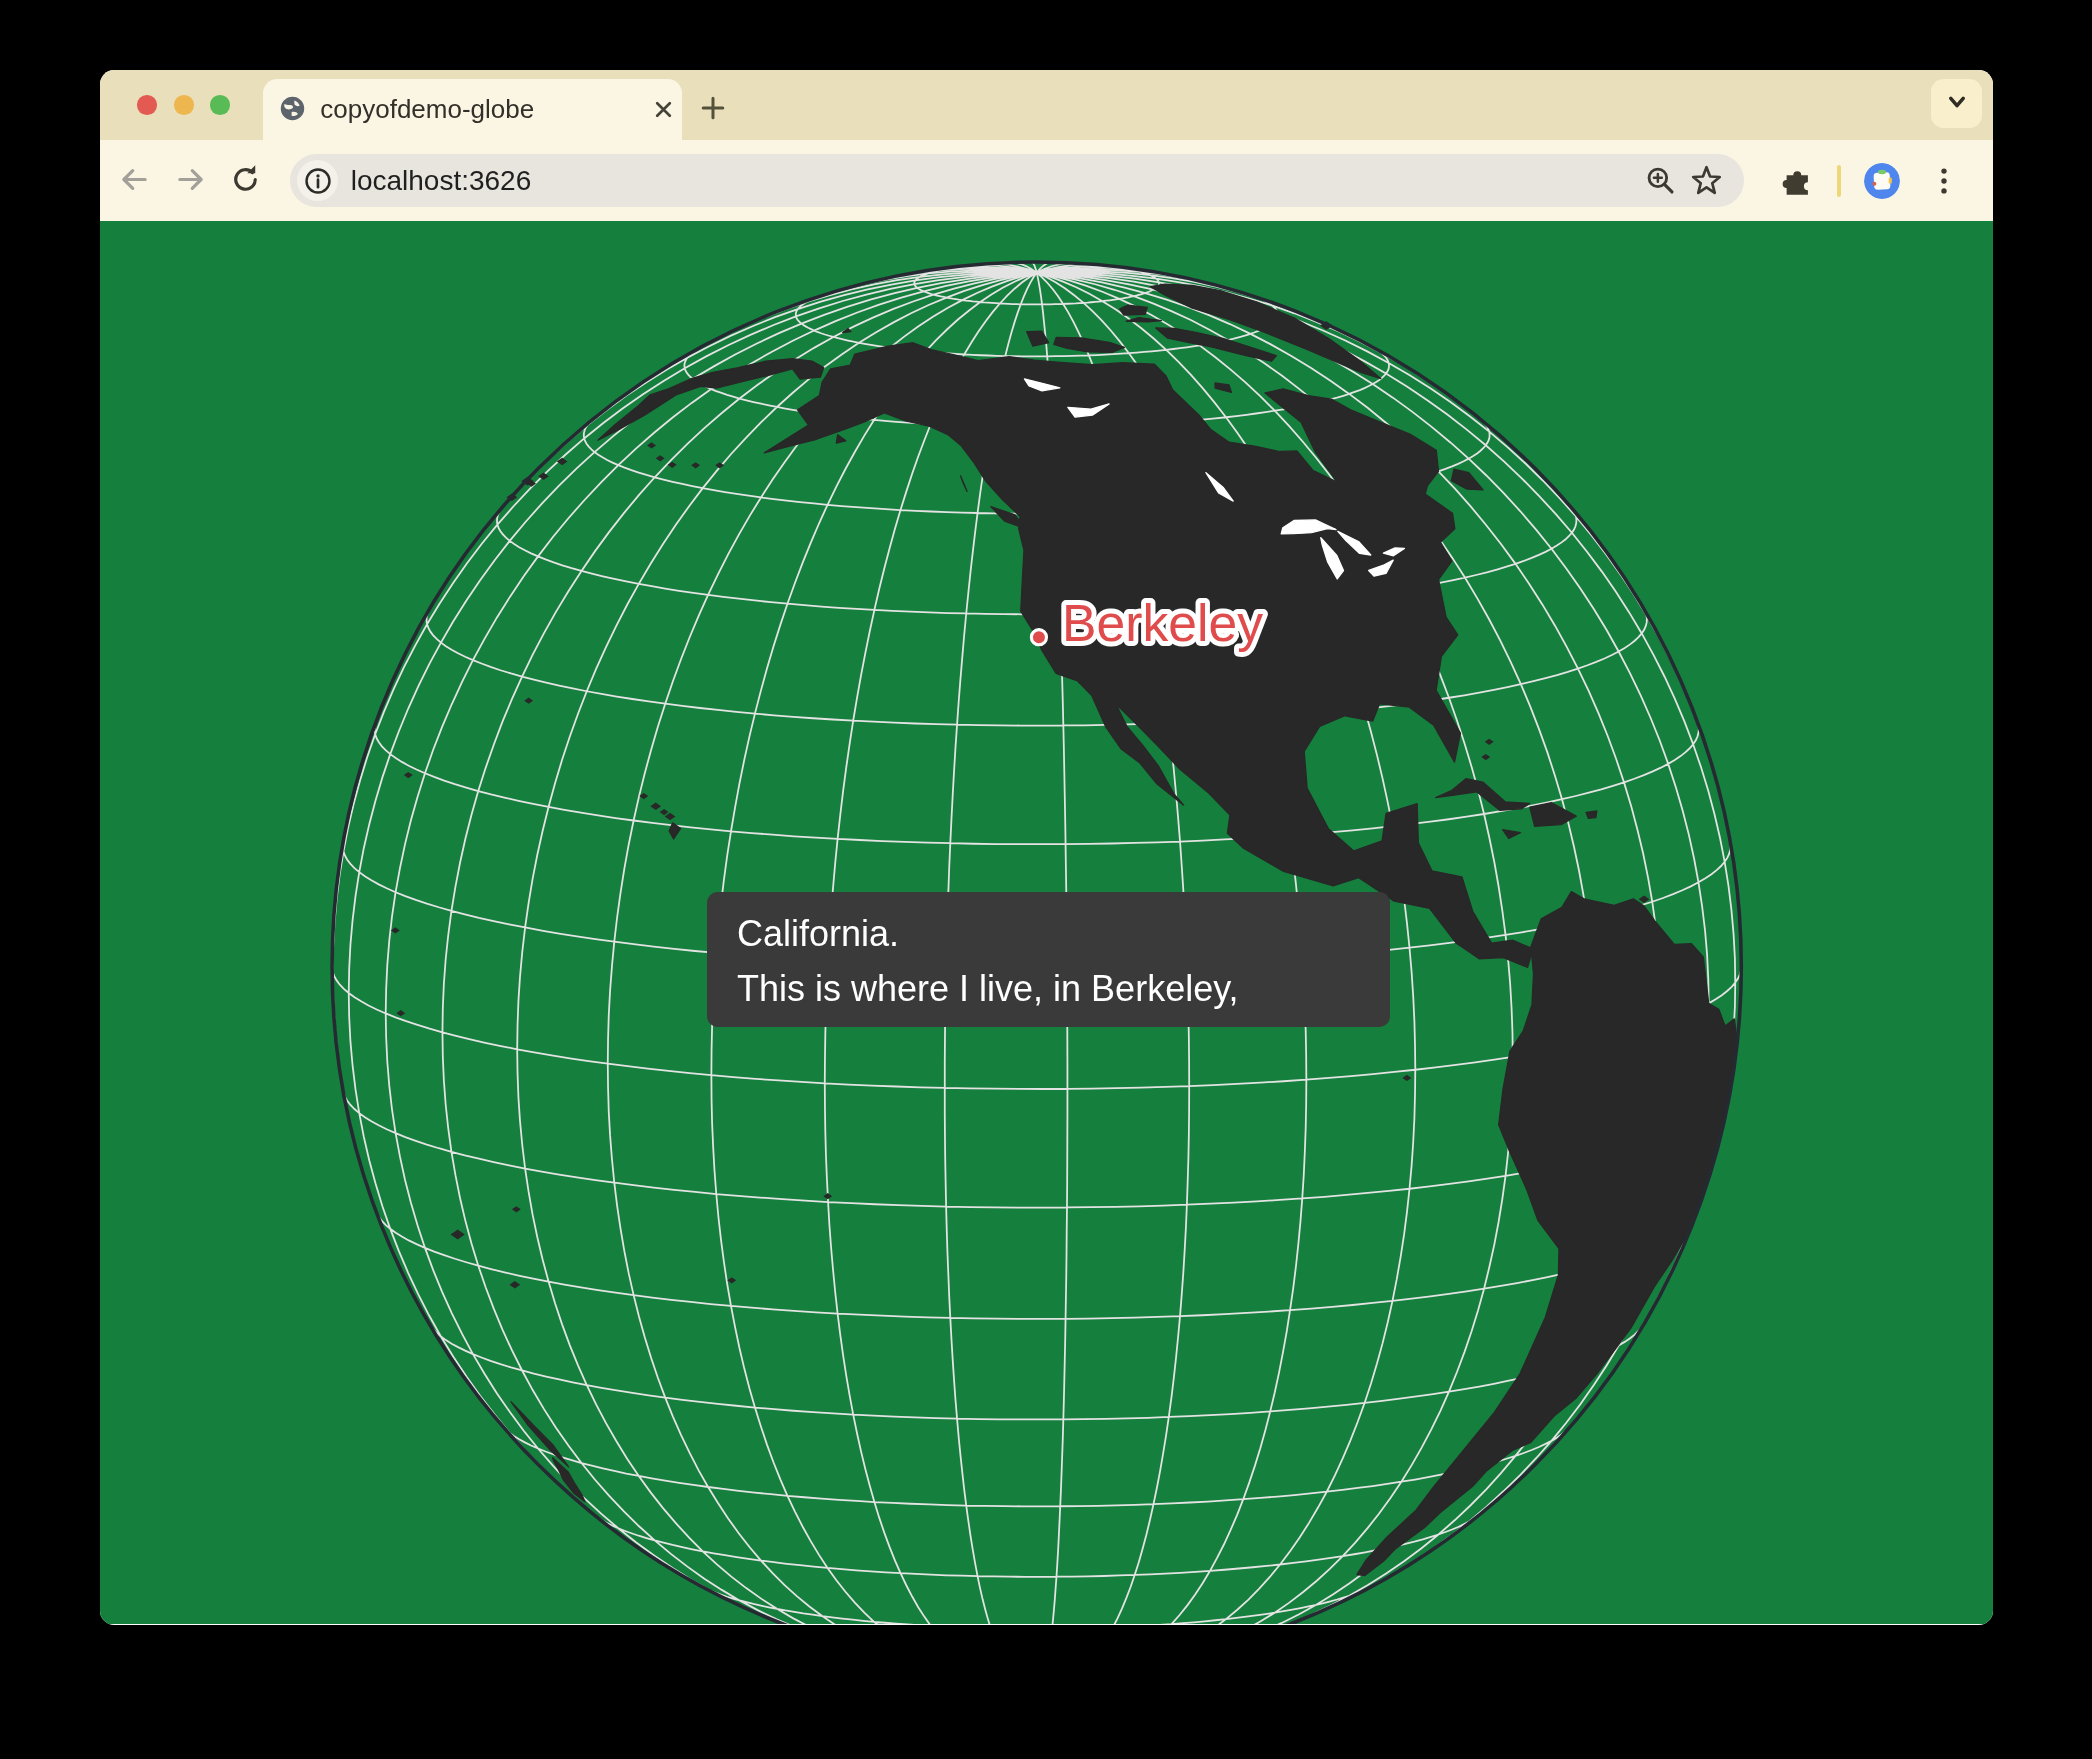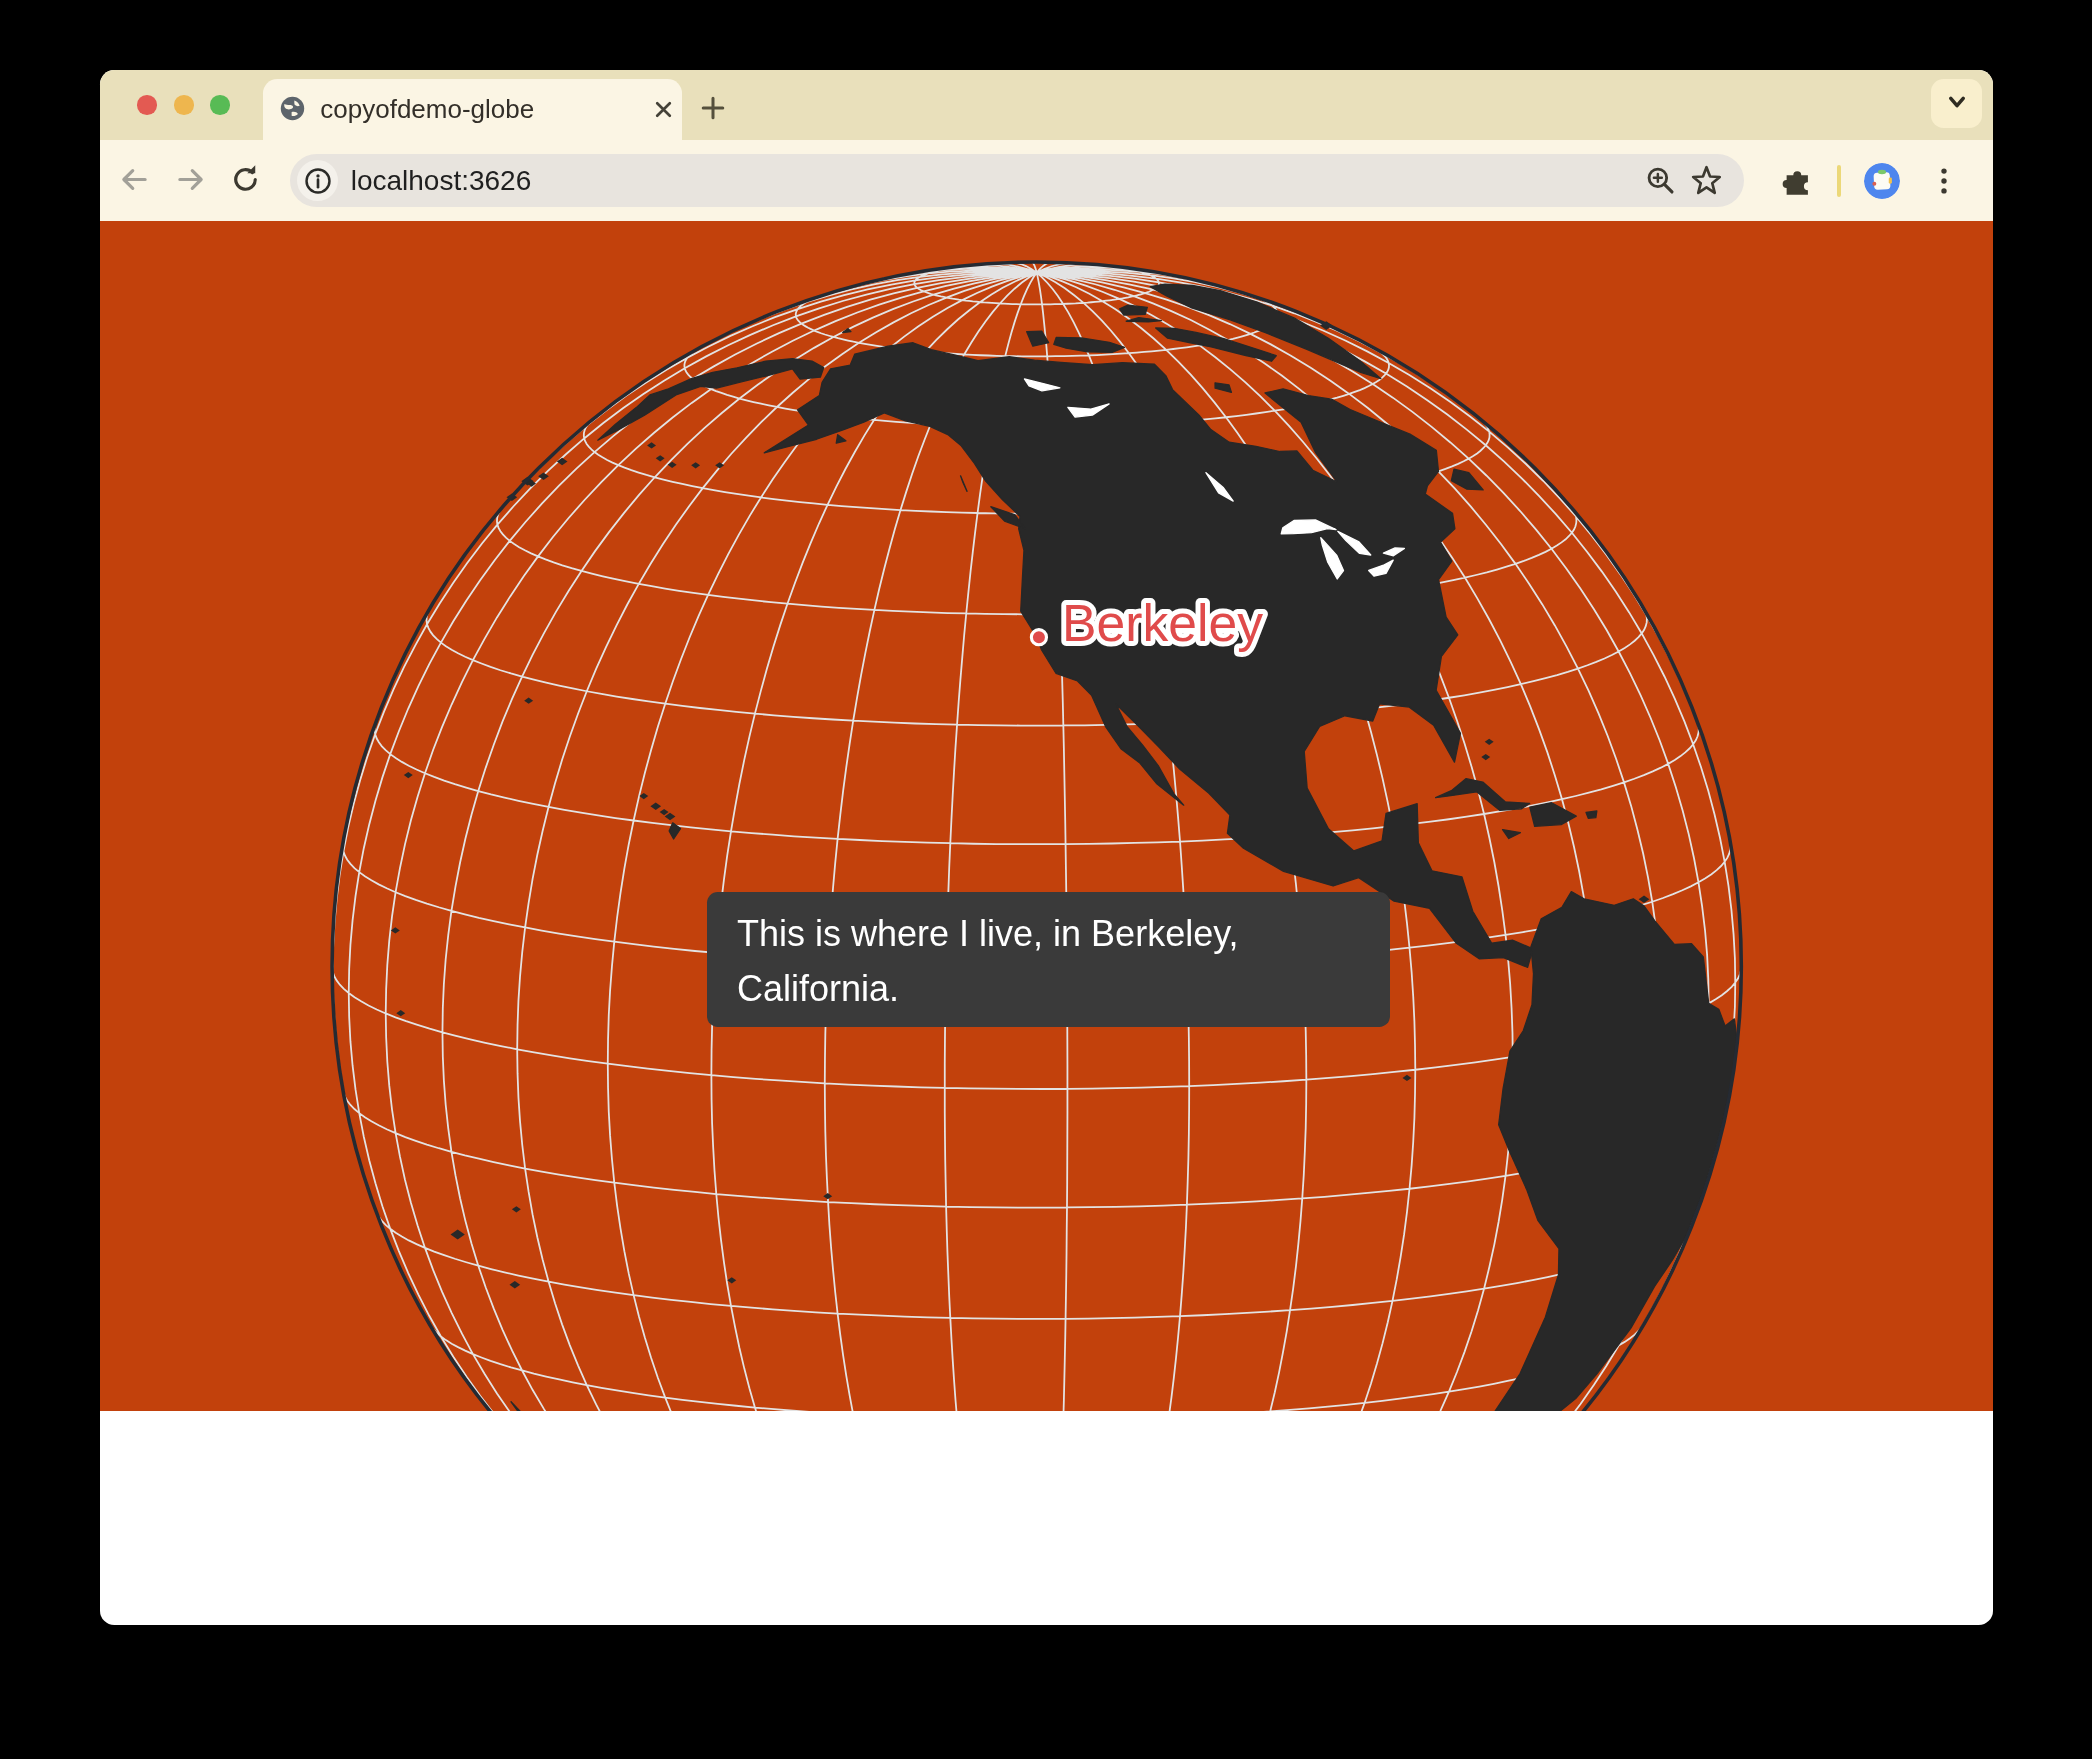--- a/index.html
+++ b/index.html
@@ -30,21 +30,21 @@
           display:flex;align-items:center;box-sizing:border-box;padding:0 14.3px 0 7.1px;flex:0 0 auto;}
   .info-circle{width:41px;height:41px;border-radius:50%;background:#f4f1eb;
                display:flex;align-items:center;justify-content:center;flex:0 0 auto;}
   .url-text{font-size:28px;color:#1f1f1f;margin-left:12.5px;flex:1;white-space:nowrap;}
   .pill-icon{width:46px;height:46px;display:flex;align-items:center;justify-content:center;flex:0 0 auto;border-radius:50%;}
   .tool-right{display:flex;align-items:center;margin-left:28.5px;}
   .sep{width:4.5px;height:32px;border-radius:2.7px;background:#ecd878;margin:0 23px 0 18px;}
   .avatar{width:36px;height:36px;border-radius:50%;overflow:hidden;flex:0 0 auto;}
   .kebab{width:46px;height:46px;display:flex;align-items:center;justify-content:center;margin-left:21.4px;border-radius:50%;}
   
-  .page{position:absolute;left:0;top:151px;width:1893px;height:1190px;background:#c2410c;overflow:hidden;}
+  .page{position:absolute;left:0;top:151px;width:1893px;height:1403px;background:#15803d;overflow:hidden;}
   .globe-svg{position:absolute;left:0;top:0;}
   .tooltip{position:absolute;left:607px;top:671px;width:683px;height:135px;box-sizing:border-box;
            background:#3a3a3a;border-radius:10.7px;color:#ffffff;font-size:36px;line-height:55px;
            padding:14.3px 30px;}
   .marker-label{font-size:58px;font-weight:500;fill:#e04b4b;stroke:#ffffff;stroke-width:11px;
                 paint-order:stroke;stroke-linejoin:round;font-family:"Liberation Sans",sans-serif;}
 </style>
 </head>
 <body>
 
@@ -219,19 +219,19 @@
         <path d="M1461.6252857504332 962.0146961505084L1466.6252857504332 958.5146961505084L1471.6252857504332 962.0146961505084L1466.6252857504332 965.5146961505084Z" fill="#282828" stroke="none"></path>
         <path d="M1726.7710078879015 761.4631817364973L1732.7710078879015 757.2631817364972L1738.7710078879015 761.4631817364973L1732.7710078879015 765.6631817364973Z" fill="#282828" stroke="none"></path>
         <path d="M1550.0979817032287 601.8013389312847L1555.0979817032287 598.3013389312847L1560.0979817032287 601.8013389312847L1555.0979817032287 605.3013389312847Z" fill="#282828" stroke="none"></path>
         <path d="M1553.9428395548834 584.6395909551754L1558.9428395548834 581.1395909551754L1563.9428395548834 584.6395909551754L1558.9428395548834 588.1395909551754Z" fill="#282828" stroke="none"></path>
         <path d="M1369.05455685218 117.45042507421704L1376.05455685218 112.55042507421703L1383.05455685218 117.45042507421704L1376.05455685218 122.35042507421704Z" fill="#282828" stroke="none"></path>
         <circle cx="1051" cy="837" r="791" fill="none" stroke="#252a32" stroke-width="4"></circle>
         <circle cx="1053.5" cy="467.2" r="8.5" fill="#e04b4b" stroke="#ffffff" stroke-width="3.5"></circle>
         <text x="1079.5" y="471.2" class="marker-label">Berkeley</text>
       </svg>
     <div class="tooltip">
+      <div>California.</div>
       <div>This is where I live, in Berkeley,</div>
-      <div>California.</div>
     </div>
   </div>
 
 </div>
 
 
 </body></html>

